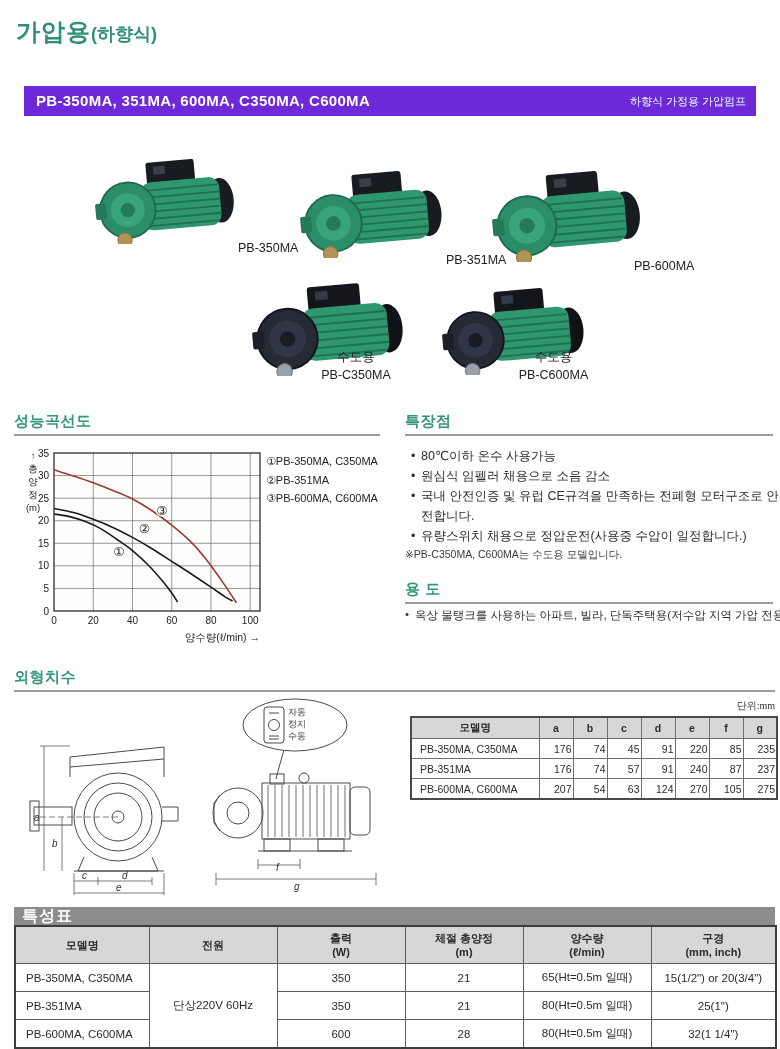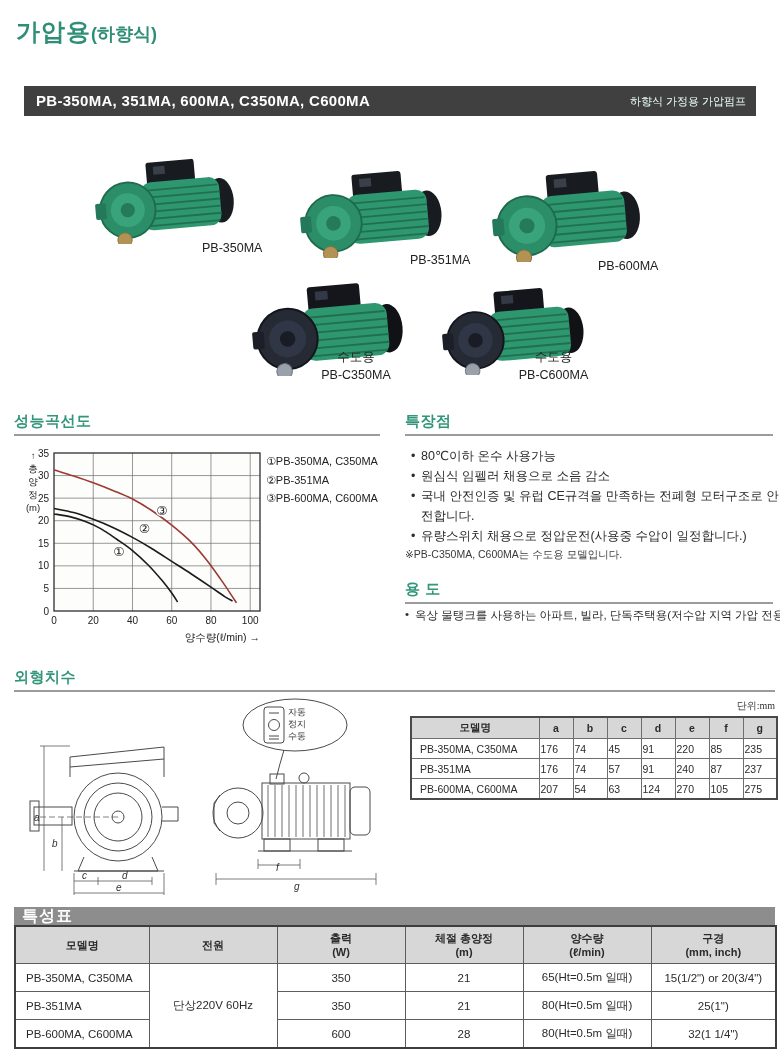--- a/index.html
+++ b/index.html
@@ -3,26 +3,26 @@
 <meta charset="utf-8">
 <style>
   html,body{margin:0;padding:0;background:#fff;}
   .page{position:relative;width:780px;height:1049px;background:#ffffff;
         font-family:"Liberation Sans","DejaVu Sans",sans-serif;color:#2b2b2b;overflow:hidden;padding-left:28px;}
   
   .page-title{position:absolute;left:16px;top:16px;color:#2f8f76;}
   .t-main{font-size:24px;font-weight:bold;letter-spacing:1px;}
   .t-sub{font-size:18px;font-weight:bold;}
   
-  .model-bar{position:absolute;left:24px;top:86px;width:732px;height:30px;background:#404040;}
+  .model-bar{position:absolute;left:24px;top:86px;width:732px;height:30px;background:#6d28d9;}
   .mb-left{position:absolute;left:12px;top:0;line-height:30px;color:#fff;font-weight:bold;font-size:15px;letter-spacing:.3px;}
   .mb-right{position:absolute;right:10px;top:0;line-height:30px;color:#eafff7;font-size:11px;}
   
   .pump{position:absolute;}
-  .plabel{position:absolute;font-size:12.5px;color:#222;}
+  .plabel{position:absolute;font-size:12.5px;color:#222;margin-left:36px;}
   .plabel2{position:absolute;font-size:12.5px;color:#222;text-align:center;line-height:18px;}
   
   .sec-title{position:absolute;font-size:15px;font-weight:bold;color:#33967a;letter-spacing:.5px;}
   .rule{position:absolute;height:2px;background:#9b9b9b;}
   
   #perf-chart{position:absolute;left:20px;top:443px;}
   .legend{position:absolute;left:266px;top:452px;width:135px;font-size:11px;line-height:18.5px;color:#222;}
   .legend div{white-space:nowrap;}
   
   .feat-list{position:absolute;left:405px;top:440px;width:368px;margin:6px;padding:0;list-style:none;}
@@ -30,21 +30,21 @@
   .feat-list li::before{content:"\2022";position:absolute;left:0;top:0;}
   .note{position:absolute;left:405px;top:548px;font-size:10.5px;color:#3a3a3a;}
   .usage-item{position:absolute;left:405px;top:608px;width:372px;font-size:11.5px;color:#2b2b2b;white-space:nowrap;padding-left:10px;}
   .usage-item::before{content:"\2022";position:absolute;left:0;top:0;}
   
   .unit-label{position:absolute;left:700px;top:699px;width:75px;text-align:right;font-size:10px;color:#333;font-family:Liberation Serif, serif;}
   .dim-drawing{position:absolute;}
   table{border-collapse:collapse;table-layout:fixed;}
   .dim-table{position:absolute;left:410px;top:716px;width:366px;font-size:10.5px;}
   .dim-table th{background:#d7d7d7;border:1px solid #6f6f6f;height:18px;font-weight:bold;font-size:10.5px;}
-  .dim-table td{border:1px solid #6f6f6f;height:17px;text-align:left;}
+  .dim-table td{border:1px solid #6f6f6f;height:17px;text-align:right;}
   .dim-table td.model{text-align:left;padding-left:8px;}
   .dim-table{border:2px solid #4a4a4a;}
   
   .spec-bar{position:absolute;left:14px;top:907px;width:761px;height:18px;background:#8d8d8d;}
   .spec-bar span{position:absolute;left:8px;top:0;line-height:18px;color:#fff;font-size:16px;font-weight:bold;letter-spacing:1px;}
   .spec-table{position:absolute;left:14px;top:925px;width:761px;font-size:11.5px;border:2px solid #3d3d3d;}
   .spec-table th{background:#d7d7d7;border:1px solid #5d5d5d;height:34px;font-weight:bold;font-size:11px;line-height:14px;}
   .spec-table td{border:1px solid #5d5d5d;height:25px;text-align:center;}
   .spec-table td.model{text-align:left;padding-left:10px;}
   svg text{font-family:"Liberation Sans","DejaVu Sans",sans-serif;}

